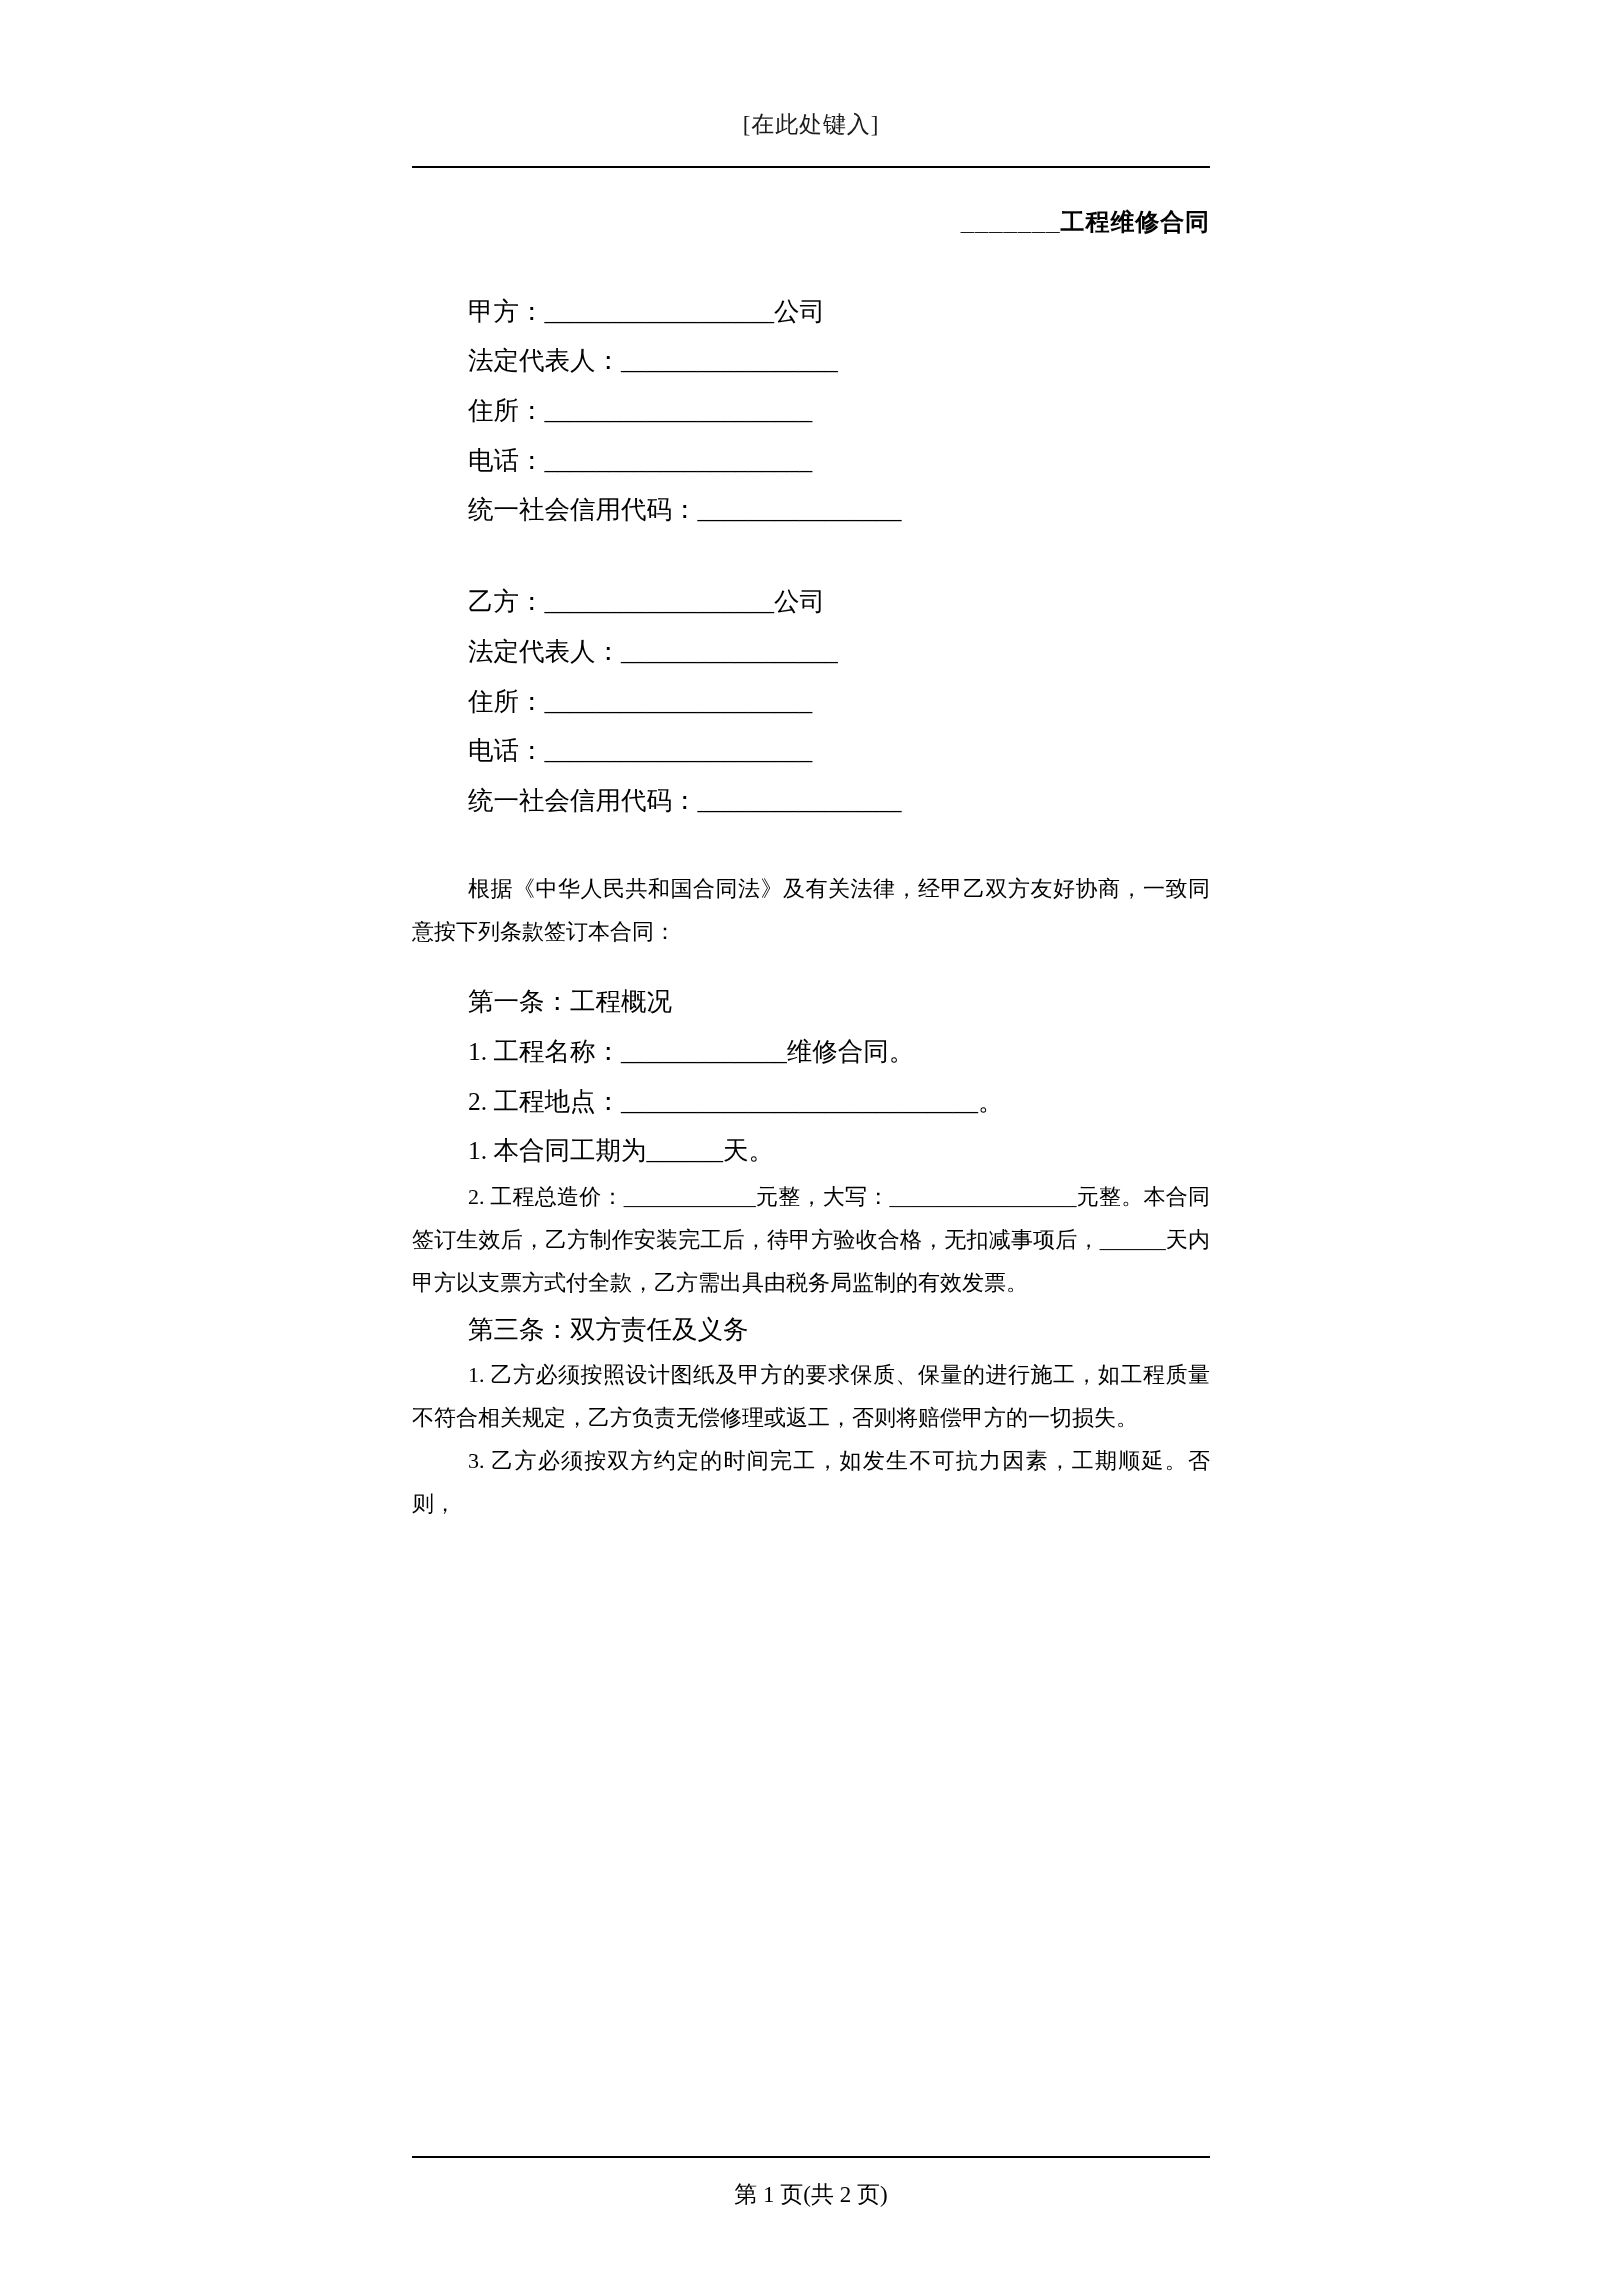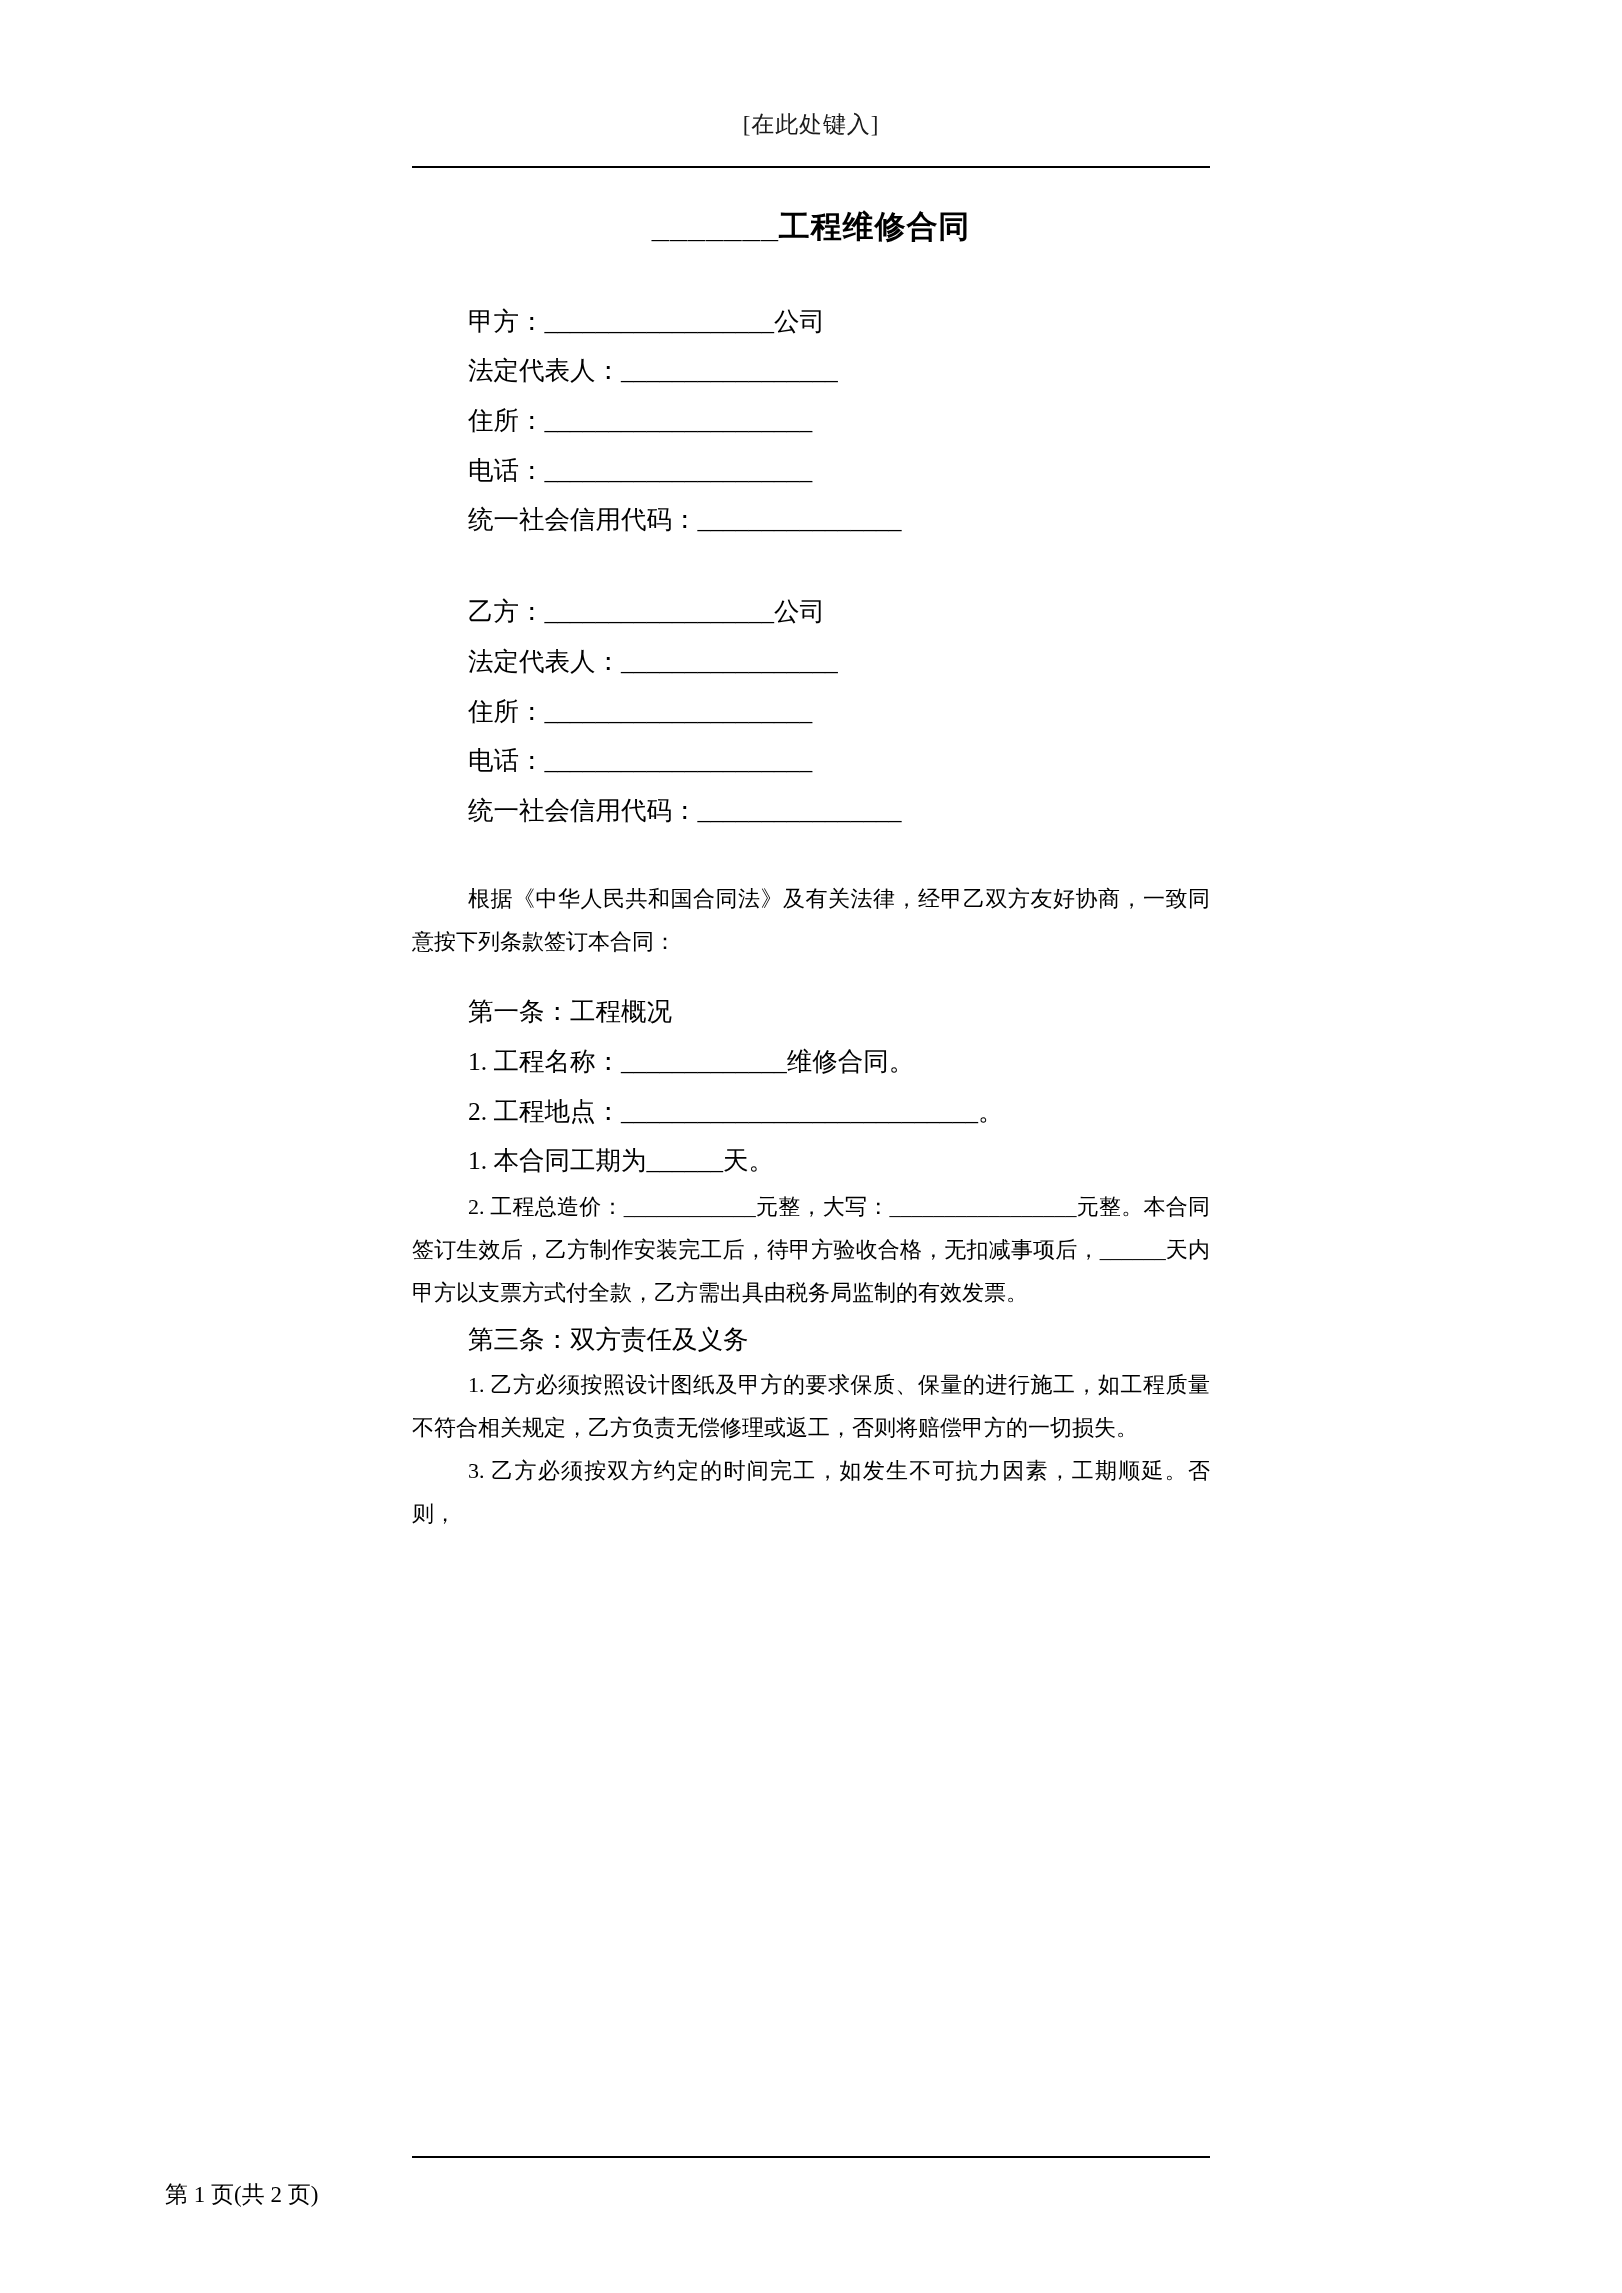--- a/index.html
+++ b/index.html
@@ -29,22 +29,22 @@
   }
   .header-rule {
     border-top: 2.7px solid #000000;
     margin: 25.5px 247px 0 247px;
   }
   .content {
     margin: 0 247px;
     padding-top: 38px;
   }
   .doc-title {
-    text-align: center;
-    font-size: 31px;
+    text-align: right;
+    font-size: 24px;
     font-weight: bold;
     letter-spacing: 0.9px;
     margin-bottom: 49px;
     font-family: "Liberation Sans", sans-serif;
   }
   .line {
     font-size: 25.5px;
     line-height: 1.95;
     margin: 0;
     white-space: pre-wrap;
@@ -66,20 +66,21 @@
     left: 247px;
     right: 247px;
     bottom: 136px;
     border-top: 2.7px solid #000000;
   }
   .footer {
     position: absolute;
     left: 0;
     right: 0;
     bottom: 84px;
+    text-align: center;
     font-size: 23px;
   }
 </style>
 </head>
 <body>
 
 <div class="page">
 
   <div class="header">[在此处键入]</div>
   <div class="header-rule"></div>

